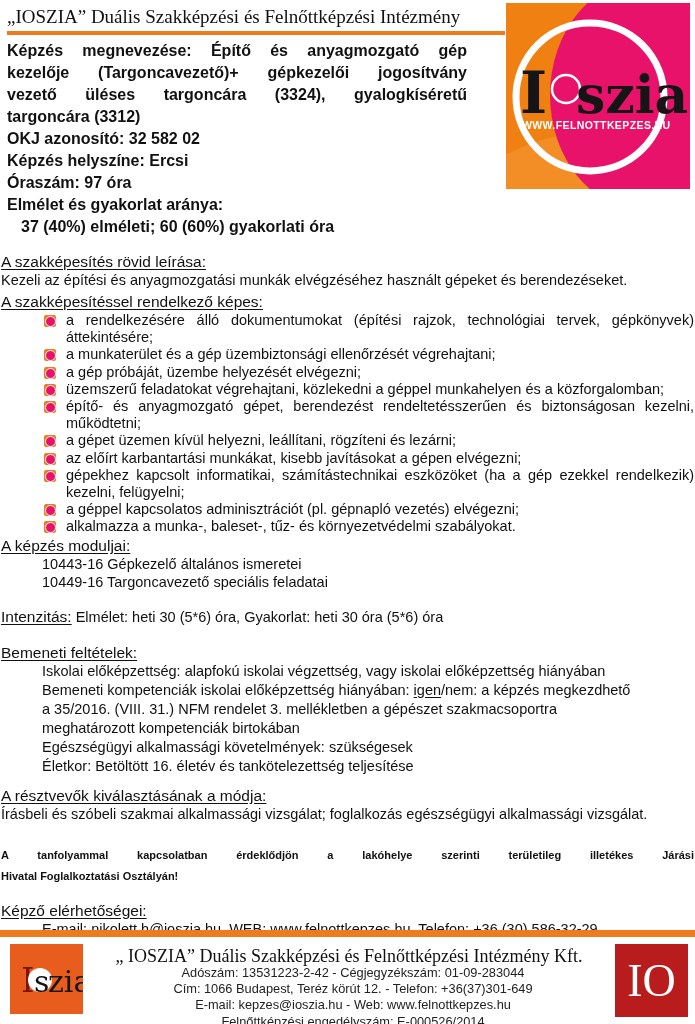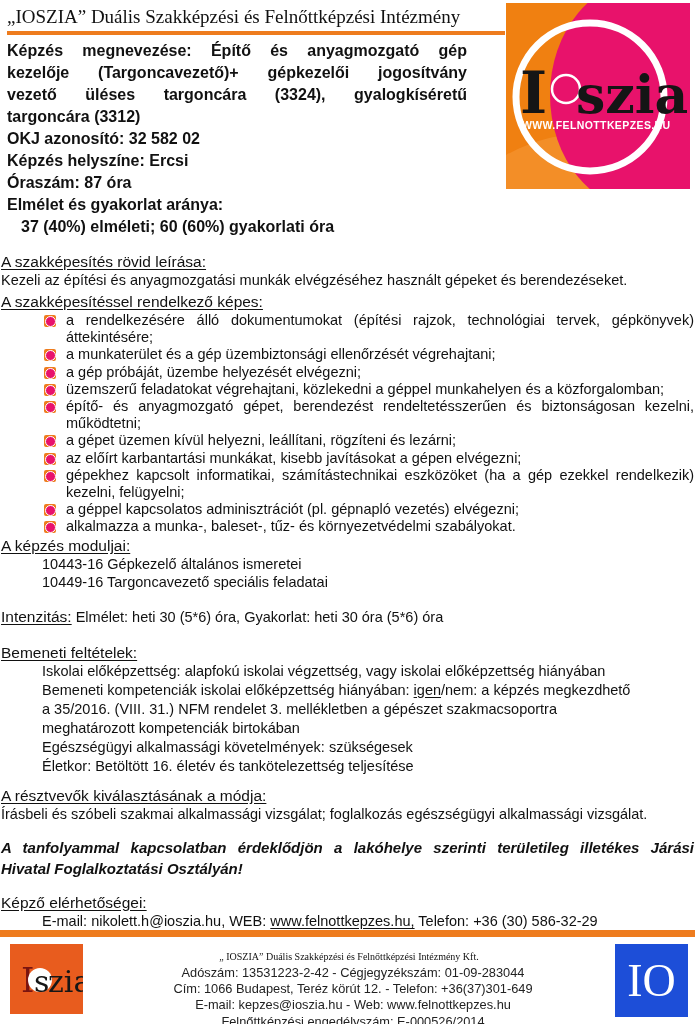--- a/index.html
+++ b/index.html
@@ -35,34 +35,34 @@
                    border-radius:50%; background:#e8126b; border:1px solid #fff; }
   .li-text { flex:1; text-align:justify; line-height:17.2px; }
 
   .indent { padding-left:41px; }
   .modules .indent { line-height:18px; }
   .entry-lines .indent { line-height:19px; }
   .u { text-decoration:underline; text-underline-offset:2px; }
 
   .intensity { margin-top:16px; line-height:19px; }
   .selection { margin-top:10px; }
-  .notice { margin-top:13px; font-size:15px; font-weight:bold; font-style:italic; line-height:21px; }
+  .notice { margin-top:21px; font-size:11px; font-weight:bold; line-height:21px; }
   .notice .jline { text-align:justify; text-align-last:justify; }
   .contact { margin-top:14px; }
   .contact-line { line-height:19px; }
   .link { text-decoration:underline; text-underline-offset:2px; color:#111; cursor:pointer; }
 
   
   .footer-bar { position:absolute; top:930px; left:0; width:695px; height:7px; background:#ee7c1e; }
   .footer { position:absolute; top:944px; left:0; width:695px; display:flex; align-items:flex-start; }
   .footer-logo-left { margin-left:10px; flex:0 0 73px; }
   .footer-center { flex:1; text-align:center; padding-top:4px; }
-  .footer-company { font-family:"Liberation Serif", serif; font-size:10px; line-height:17px; }
+  .footer-company { font-family:"Liberation Serif", serif; font-size:18px; line-height:17px; }
   .footer-line { font-size:12.8px; line-height:16.2px; color:#222;padding-left:8px; }
-  .footer-logo-right { margin-right:7px; flex:0 0 73px; width:73px; height:73px; background:#1d4ed8;
+  .footer-logo-right { margin-right:7px; flex:0 0 73px; width:73px; height:73px; background:#b91c1c;
                        display:flex; align-items:center; justify-content:center; }
   .footer-logo-right span { font-family:"Liberation Serif", serif; font-size:46px; color:#fff; line-height:1; }
 </style>
 </head>
 <body>
 
 <div class="page">
 
   <div class="header">
     <div class="header-title">„IOSZIA” Duális Szakképzési és Felnőttképzési Intézmény</div>
@@ -82,21 +82,21 @@
     </svg>
   </div>
 
   <div class="intro">
     <div class="jline">Képzés megnevezése: Építő és anyagmozgató gép</div>
     <div class="jline">kezelője (Targoncavezető)+ gépkezelői jogosítvány</div>
     <div class="jline">vezető üléses targoncára (3324), gyalogkíséretű</div>
     <div>targoncára (3312)</div>
     <div>OKJ azonosító: 32 582 02</div>
     <div>Képzés helyszíne: Ercsi</div>
-    <div>Óraszám: 87 óra</div>
+    <div>Óraszám: 97 óra</div>
     <div>Elmélet és gyakorlat aránya:</div>
     <div class="ratio-value">37 (40%) elméleti; 60 (60%) gyakorlati óra</div>
   </div>
 
   <div class="content">
 
     <div class="sec" style="margin-top:14px;">
       <div class="sec-heading">A szakképesítés rövid leírása:</div>
       <div class="sec-body">Kezeli az építési és anyagmozgatási munkák elvégzéséhez használt gépeket és berendezéseket.</div>
     </div>

